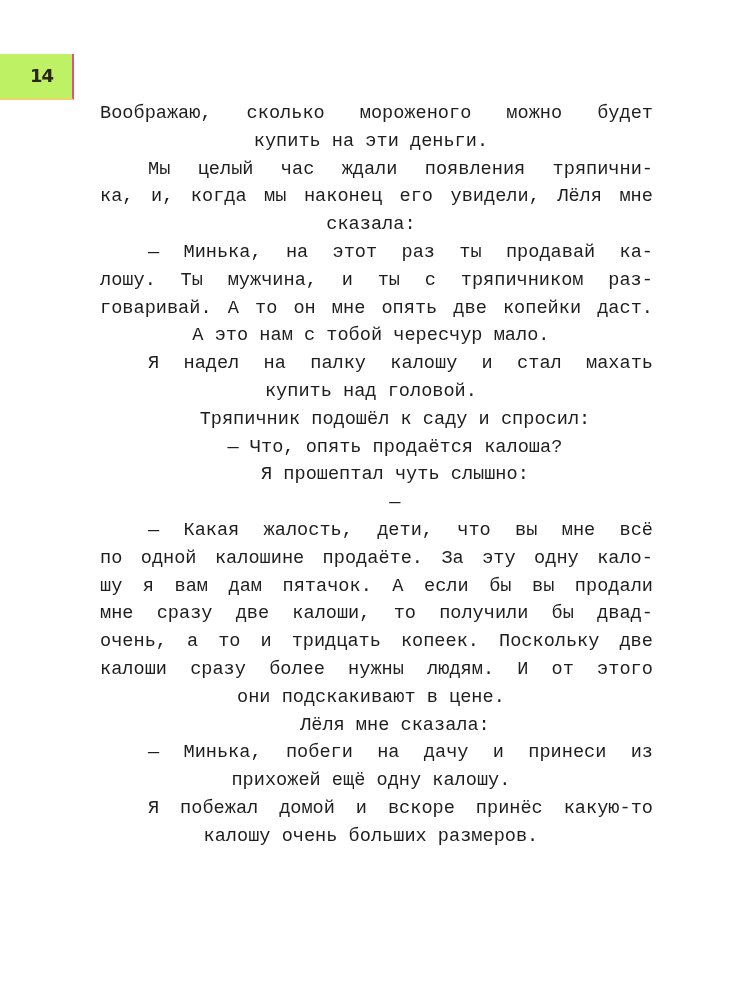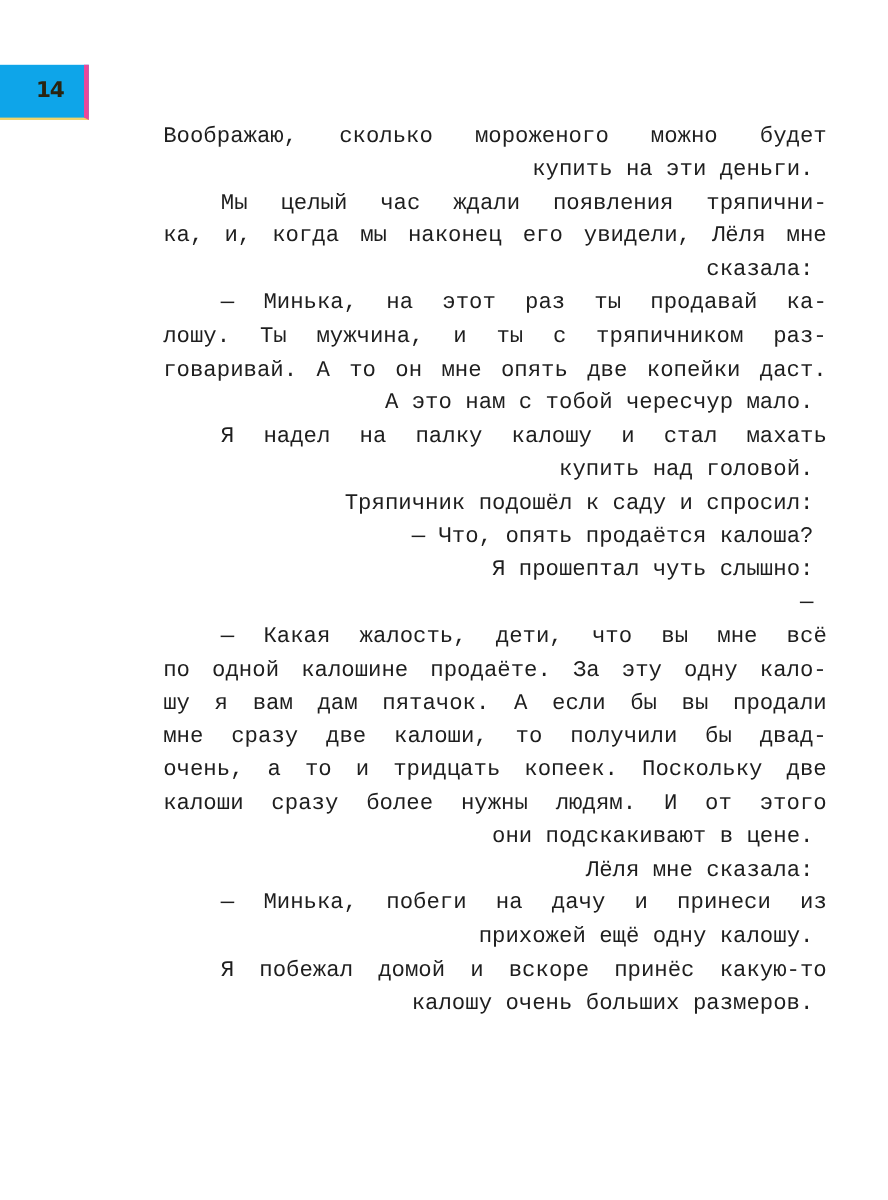--- a/index.html
+++ b/index.html
@@ -3,37 +3,37 @@
 <meta charset="utf-8">
 <style>
   html, body { margin: 0; padding: 0; }
   body {
     width: 740px; height: 1000px; background: #ffffff; position: relative; overflow: hidden;
     font-family: "Liberation Mono", "DejaVu Sans Mono", monospace;
     color: #1e1e1e;
   }
   .badge {
     position: absolute; left: 0; top: 54px; width: 74px; height: 46px;
-    background: #0ea5e9;
-    border-right: 4px solid #ec4899; border-bottom: 2px solid #efd46a;
+    background: #bef264;
+    border-right: 2px solid #ec4899; border-bottom: 2px solid #efd46a;
     box-sizing: border-box;
   }
   .badge span {
     position: absolute; left: 30px; top: 11px;
     font-family: "DejaVu Sans", sans-serif; font-weight: bold; font-size: 18px;
     color: #2a2410; letter-spacing: -1px;
   }
   .text {
-    position: absolute; left: 100px; top: 100px; width: 553px; margin-left: 36px;
+    position: absolute; left: 100px; top: 100px; width: 553px;
   }
   .line {
     height: 27.8px; line-height: 27.8px; font-size: 18.6px;
     white-space: nowrap; display: flex; justify-content: space-between;
   }
-  .line.last { justify-content: flex-end; }
+  .line.last { justify-content: center; }
   .line.last span { margin-right: 0.6em; }
   .line.indent { padding-left: 48px; }
 </style>
 </head>
 <body>
 
 <div class="badge">
   <span>14</span>
 </div>
 

